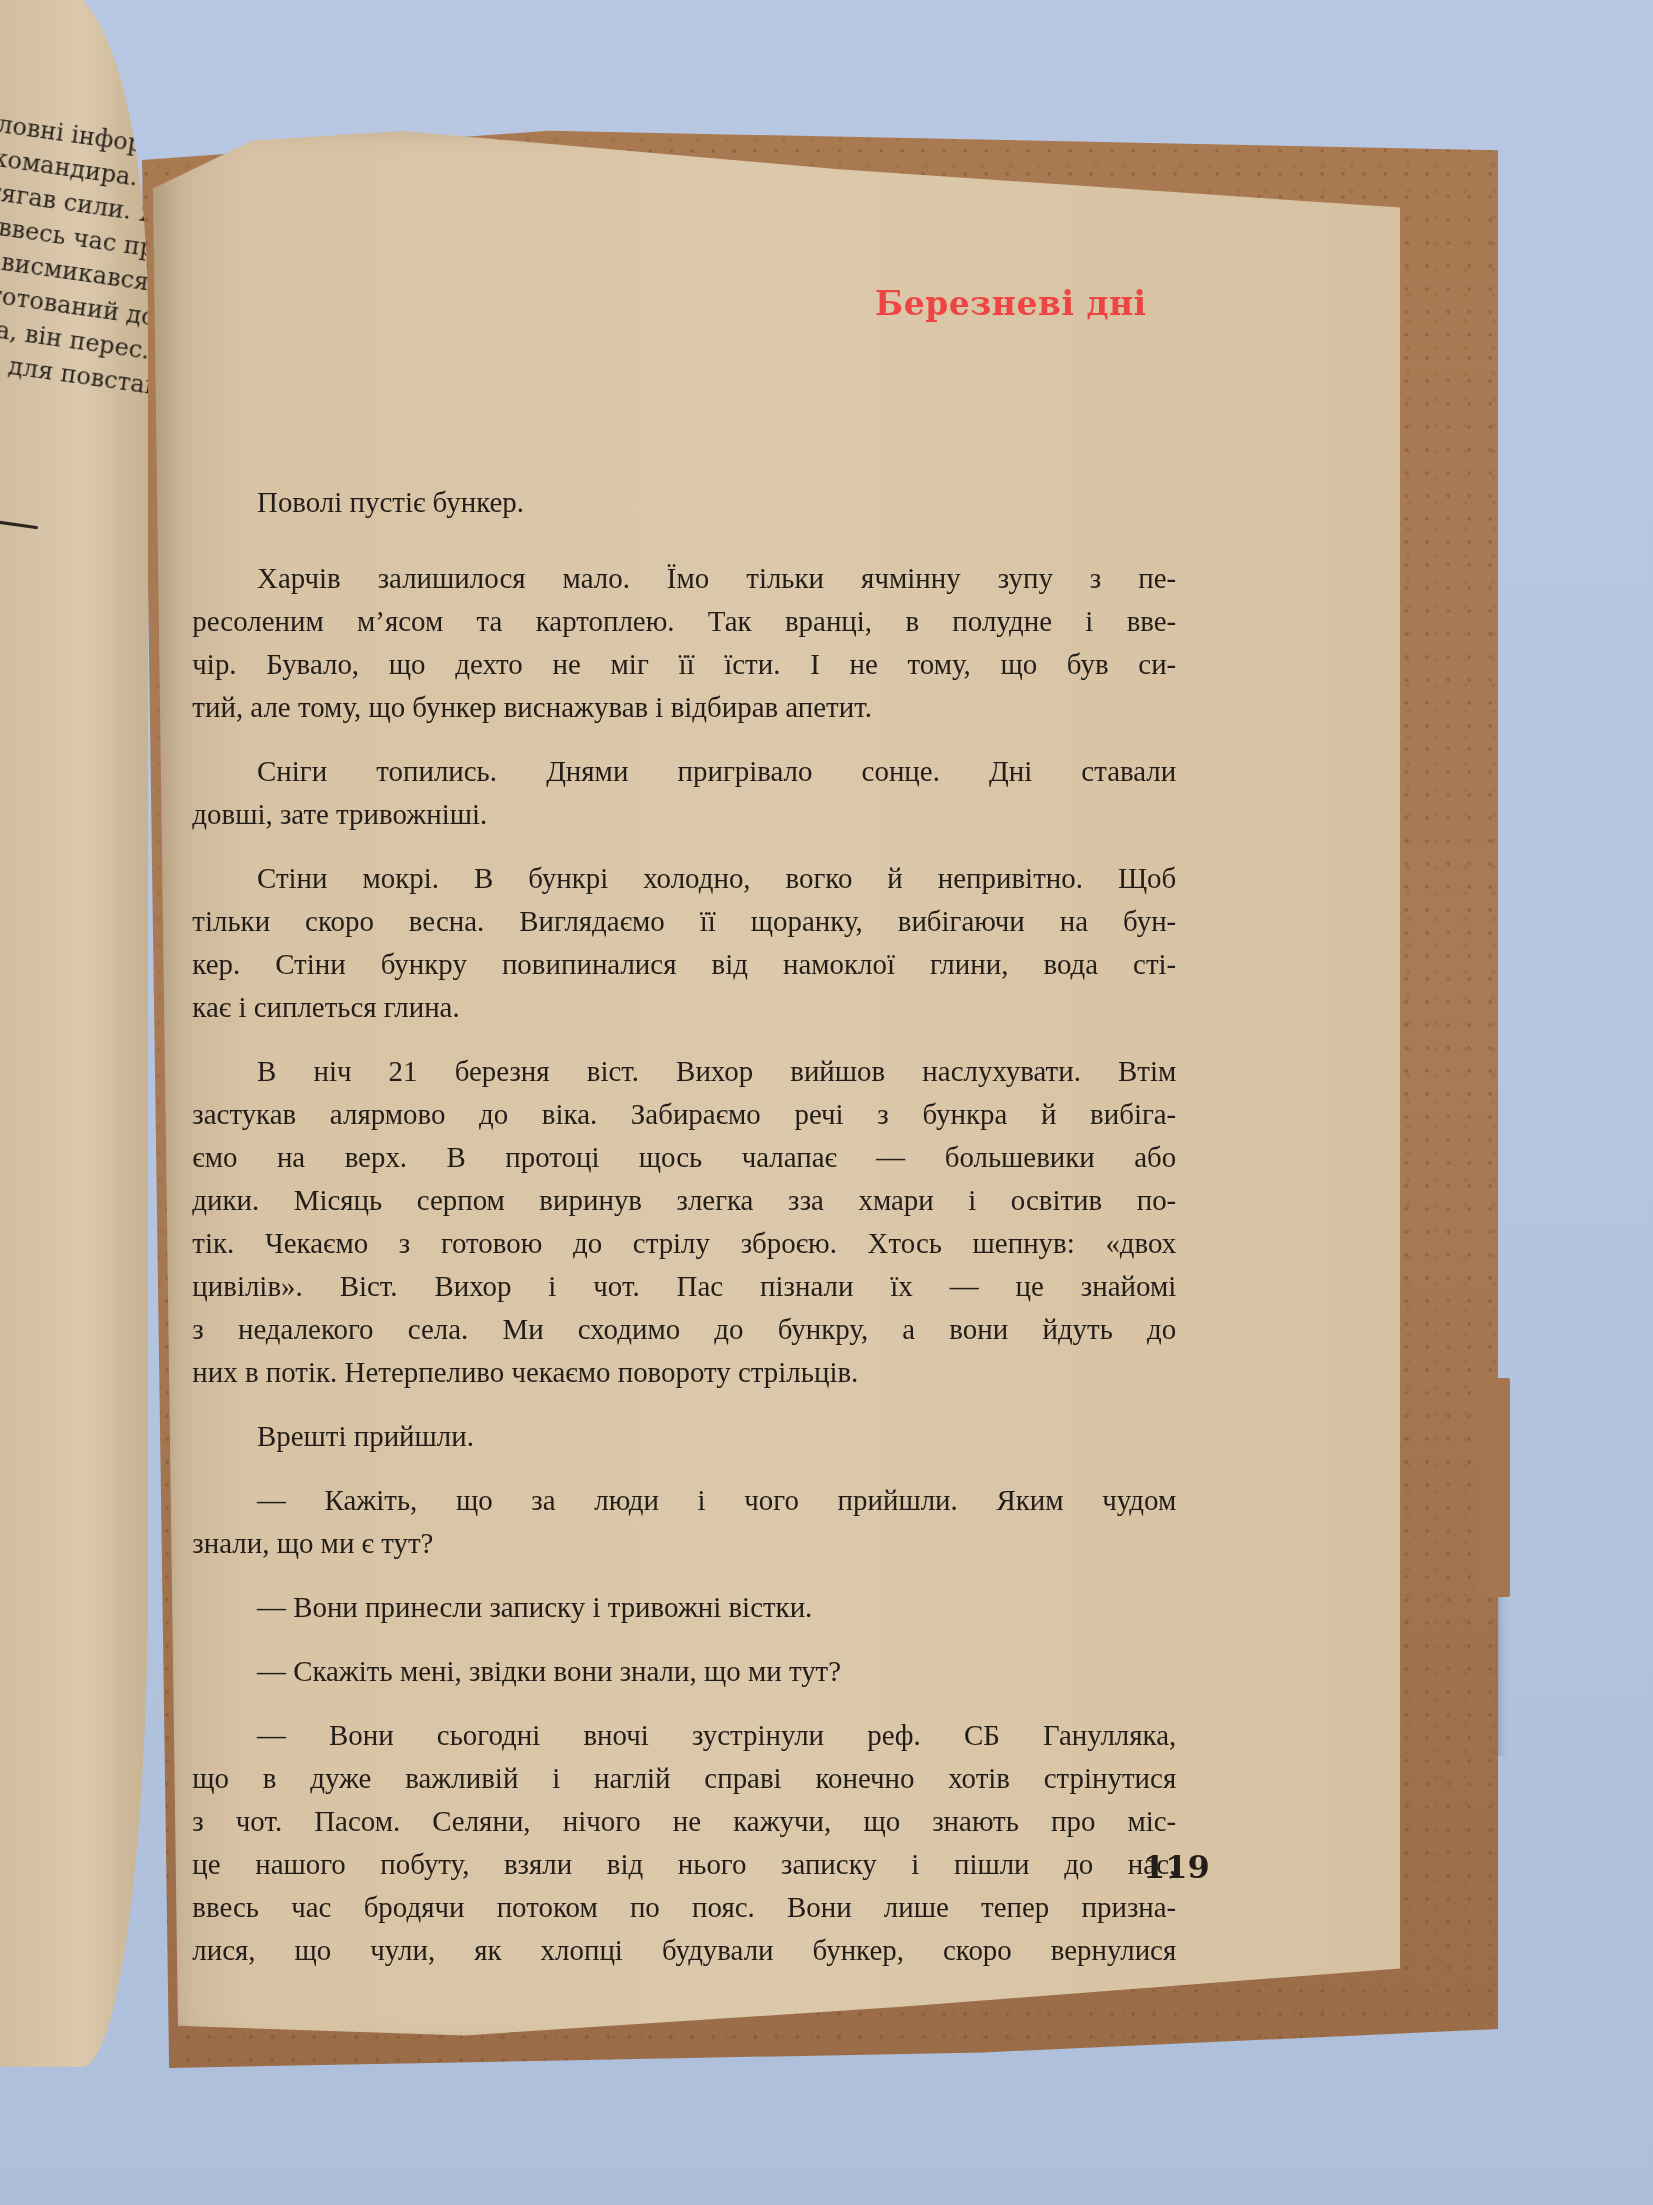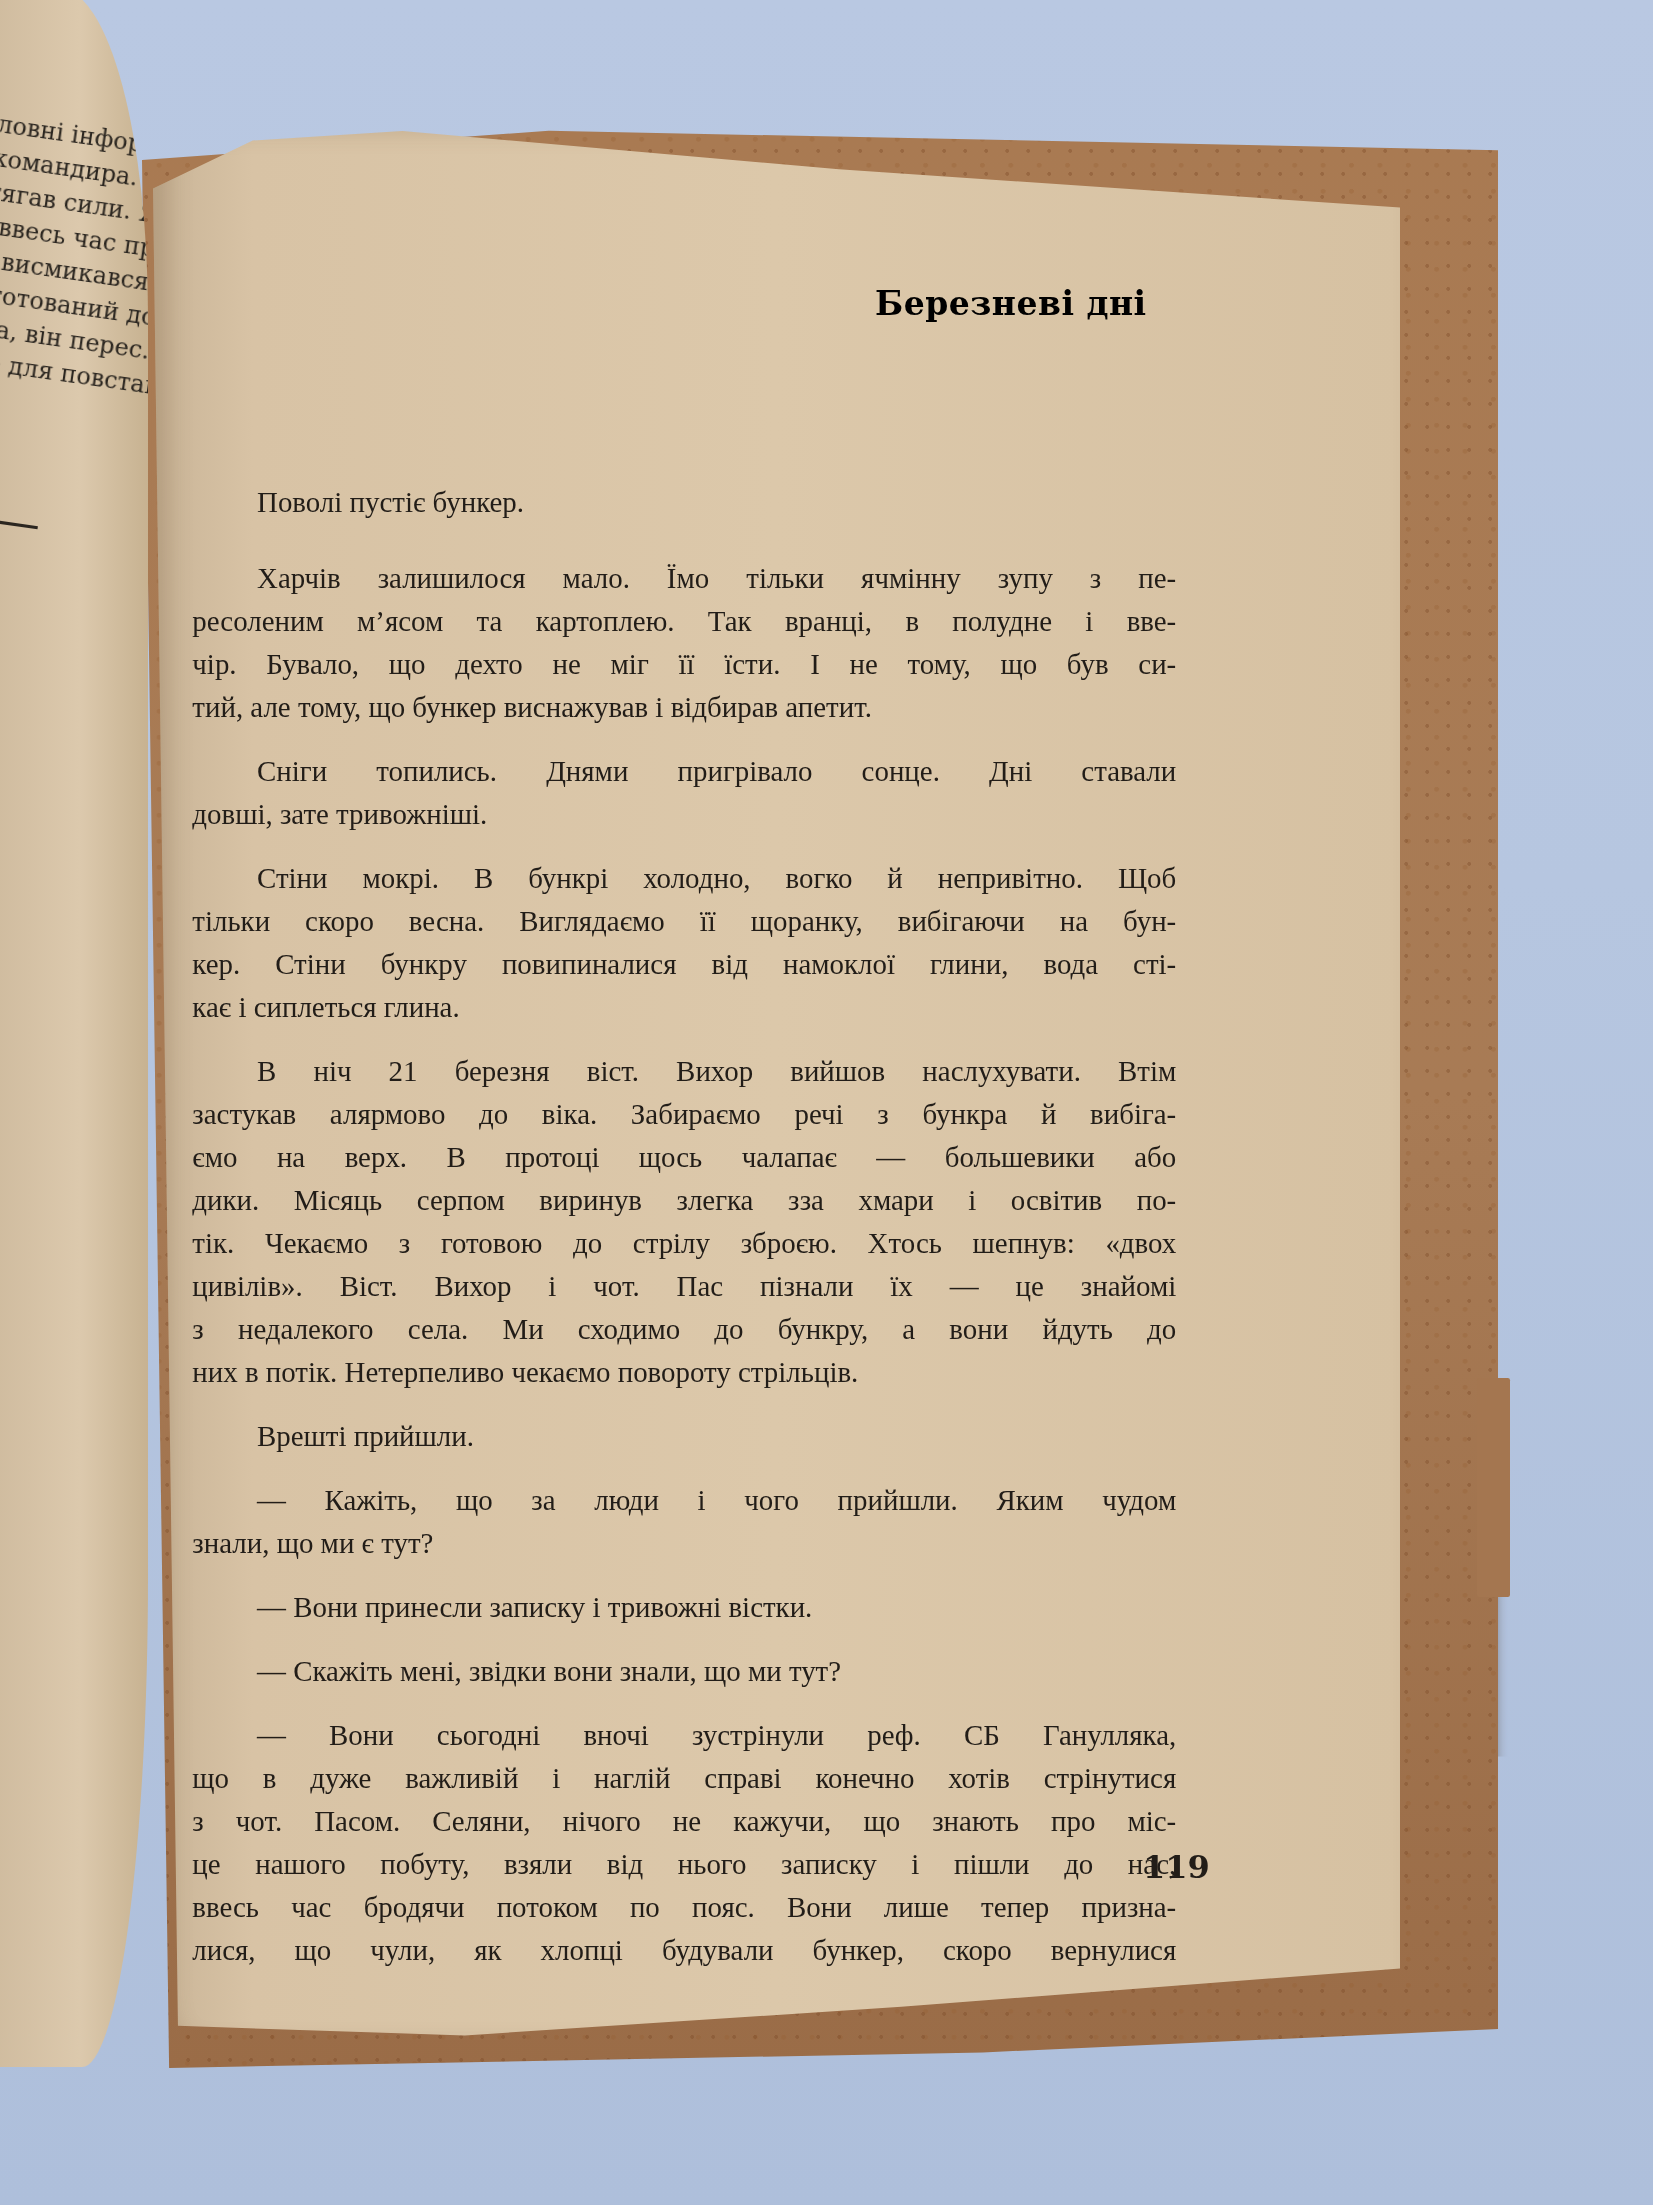--- a/index.html
+++ b/index.html
@@ -50,21 +50,21 @@
   }
   .left-page-lines div { text-align: right; padding-right: 22px; }
   .left-rule {
     position: absolute; left: 0; top: 533px; width: 60px; height: 2.7px;
     background: #2b2620; transform: rotate(8deg);
   }
 
   
   .chapter-title {
     position: absolute; left: 875px; top: 284px;
-    font-size: 33px; font-weight: bold; color: #000000; letter-spacing: 0.5px;
+    font-size: 33px; font-weight: bold; color: #ef4444; letter-spacing: 0.5px;
     font-family: "DejaVu Serif", serif;
   }
   .body-text {
     position: absolute; left: 257px; top: 481px; width: 938px;
     font-size: 29.5px; line-height: 43px; color: #221d18;
     font-family: "Liberation Serif", "DejaVu Serif", serif;
     transform: scaleX(0.98); transform-origin: 0 0;
   }
   .para { margin: 0 0 21px 0; text-align: justify; text-align-last: left; }
   .para .line { display: block; text-align: justify; text-align-last: justify; white-space: nowrap; }

